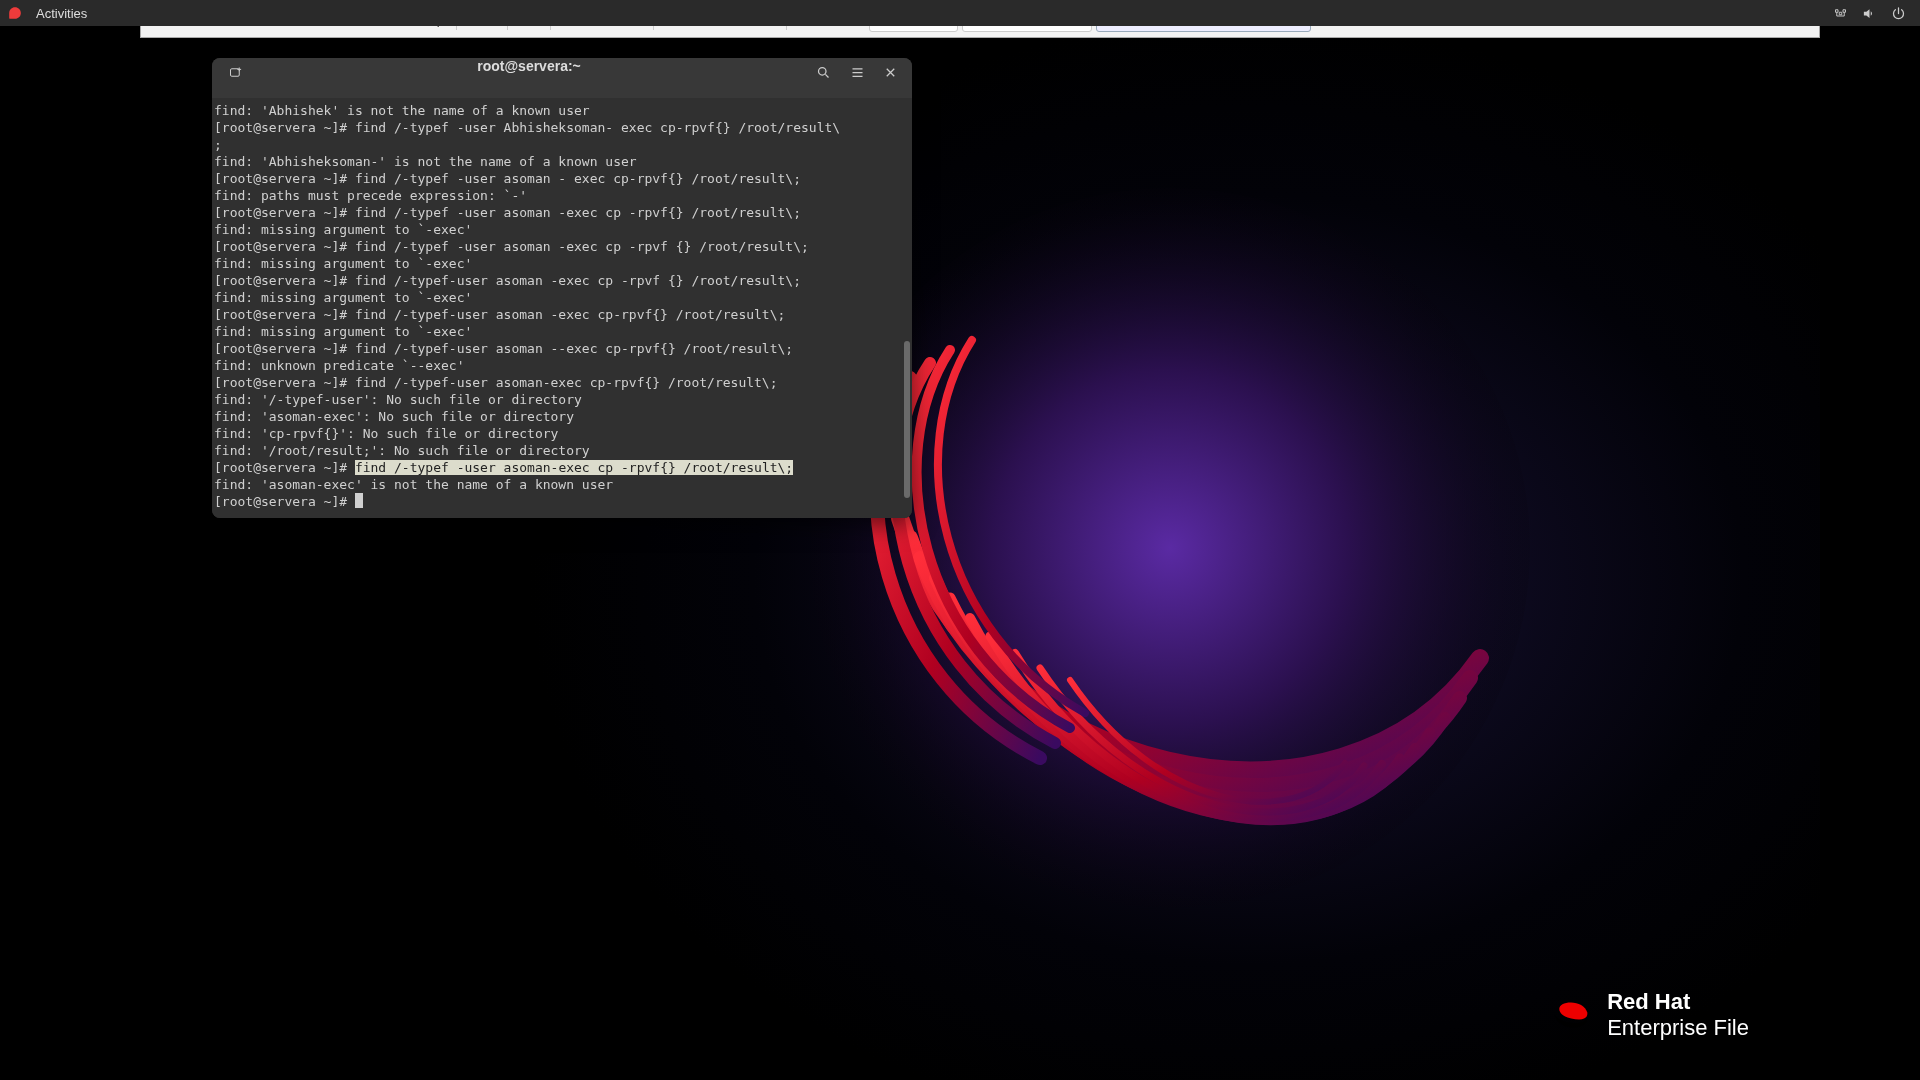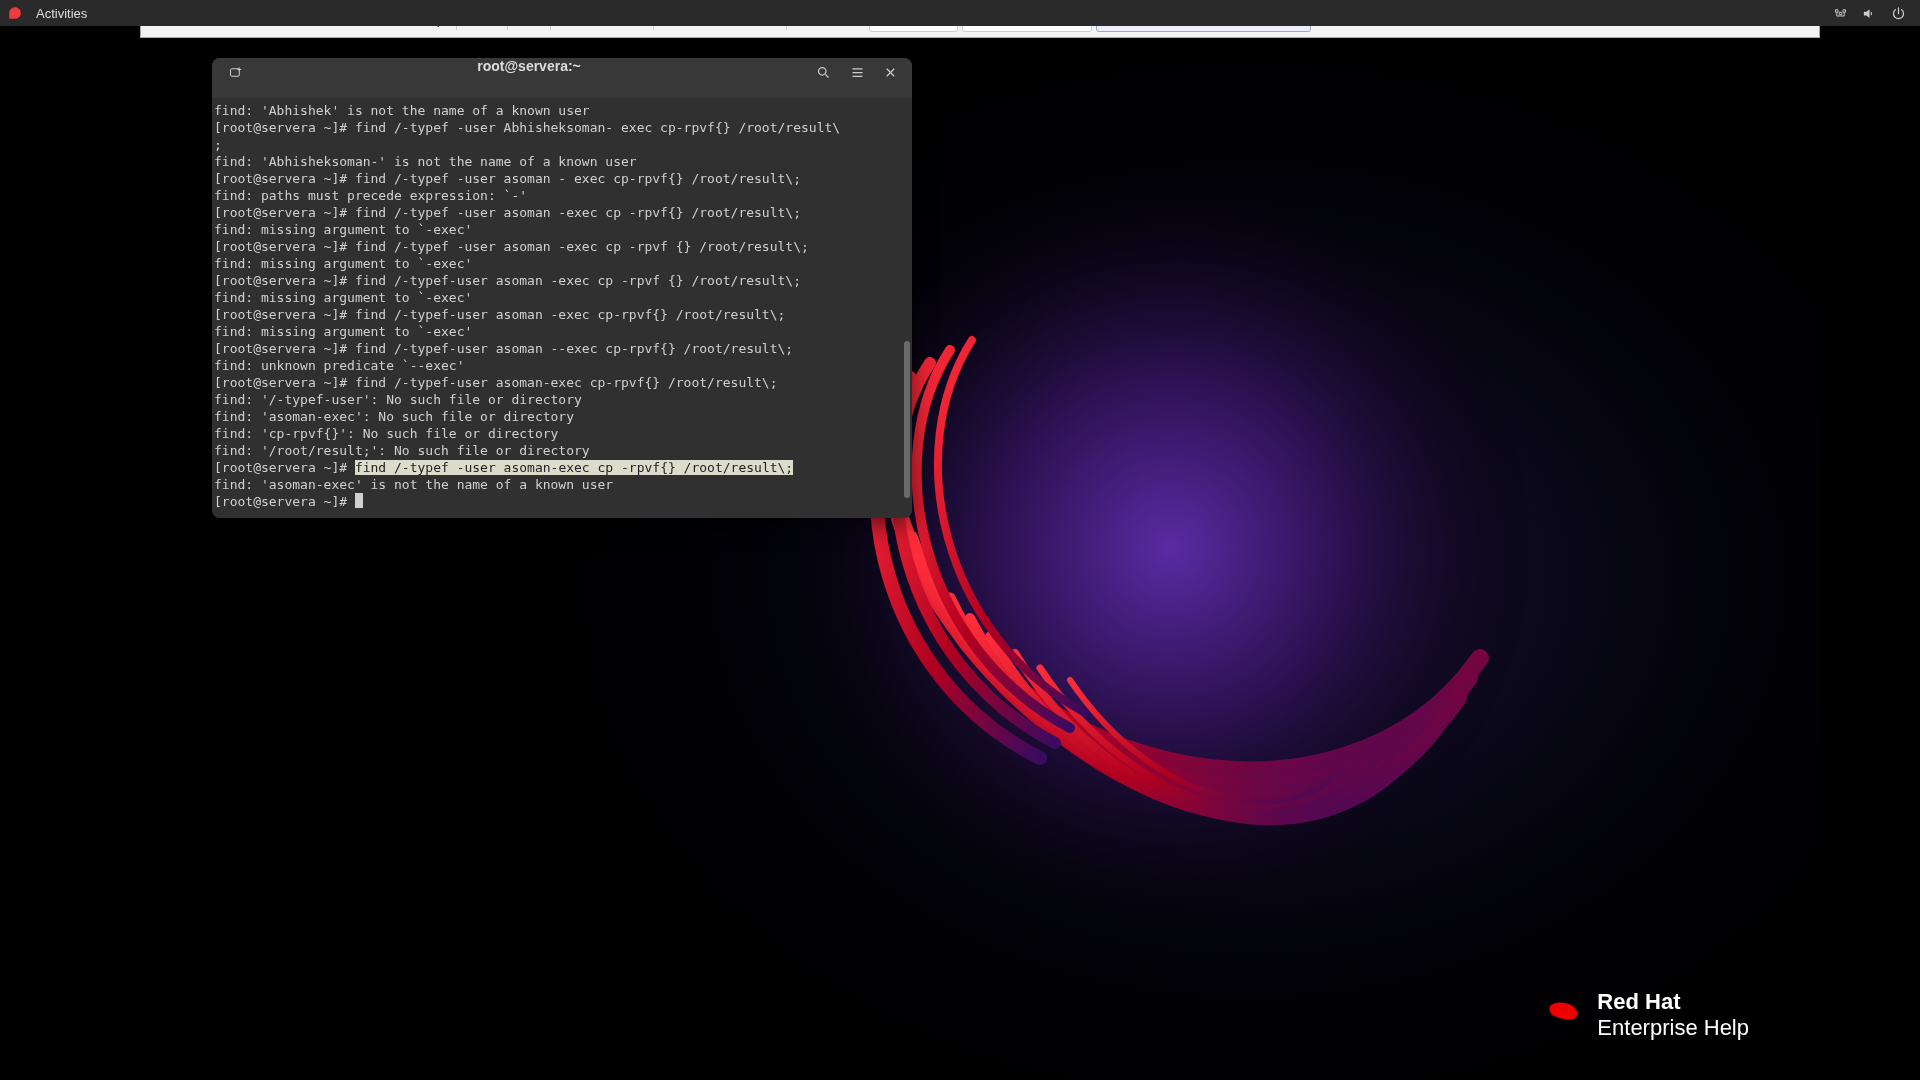--- a/index.html
+++ b/index.html
@@ -376,21 +376,21 @@
     </g>
   </svg>
 
   <div class="rhlogo">
     <svg viewBox="0 0 48 40">
       <path fill="#e00" d="M24 6c8 0 16 4 18 11 1 4-2 8-9 8-10 0-22-4-22-12 0-4 5-7 13-7z"></path>
       <path fill="#000" d="M6 20c2 8 11 14 20 14 8 0 15-3 16-9-3 3-8 4-13 4-11 0-20-4-23-9z"></path>
     </svg>
     <div class="txt">
       <div class="l1">Red Hat</div>
-      <div class="l2">Enterprise Help</div>
+      <div class="l2">Enterprise File</div>
     </div>
   </div>
 
   <div class="terminal">
     <div class="term-titlebar">
       <span class="term-ibtn">
         <svg viewBox="0 0 24 24">
             <rect x="4" y="6" width="14" height="12" rx="2" fill="none" stroke="#ccc" stroke-width="1.6"></rect>
             <path d="M18 4v6M15 7h6" stroke="#ccc" stroke-width="1.6"></path>
           </svg>

